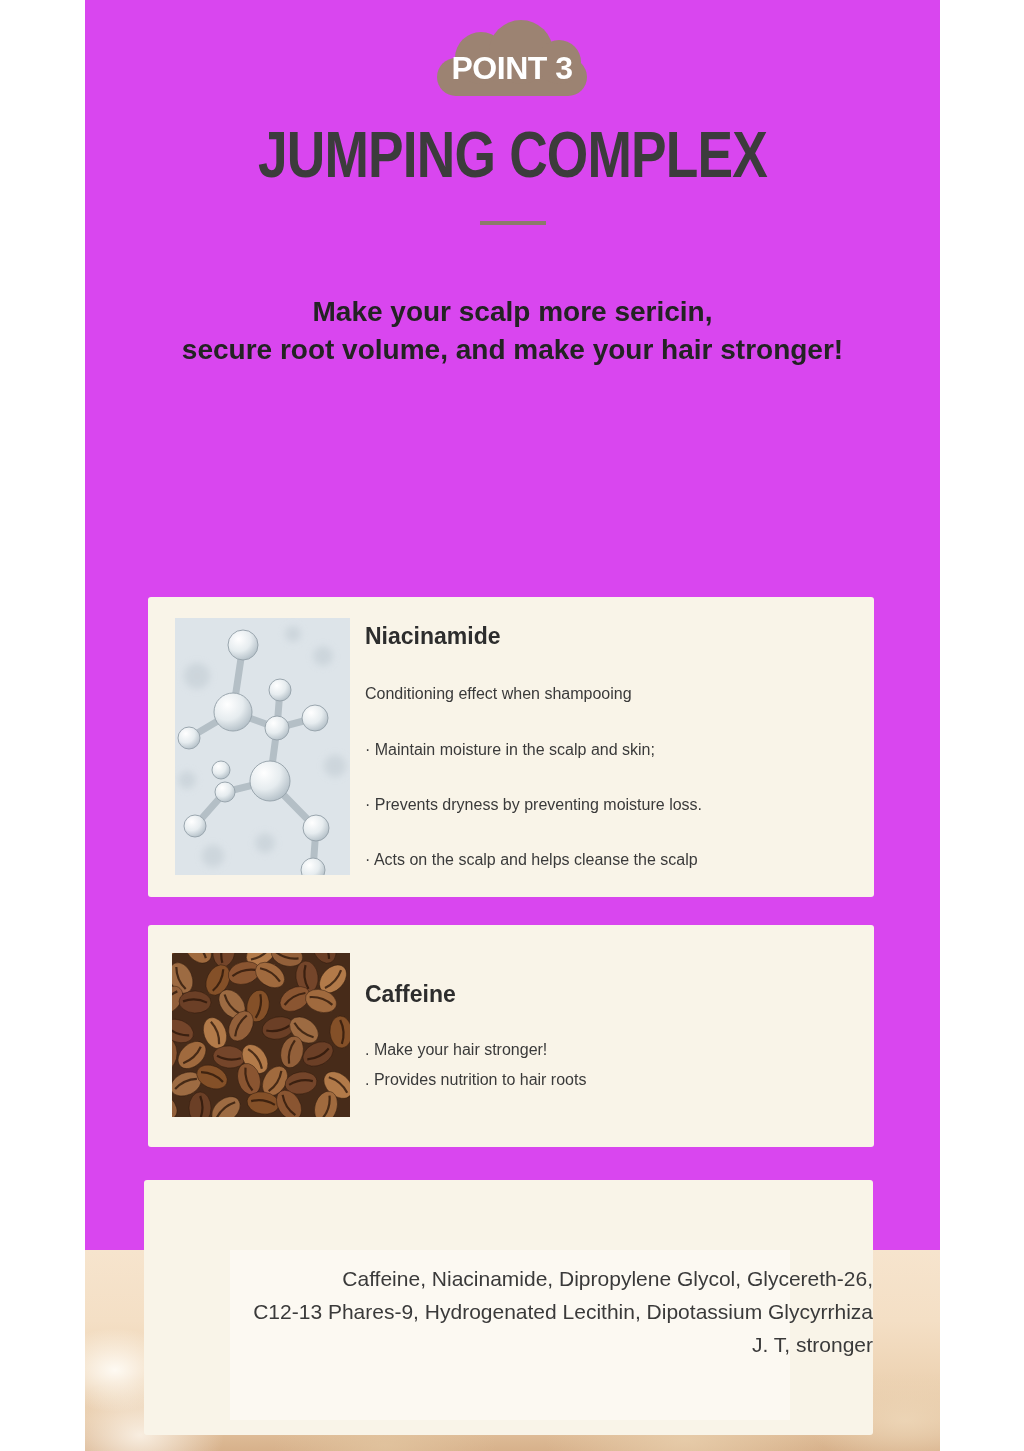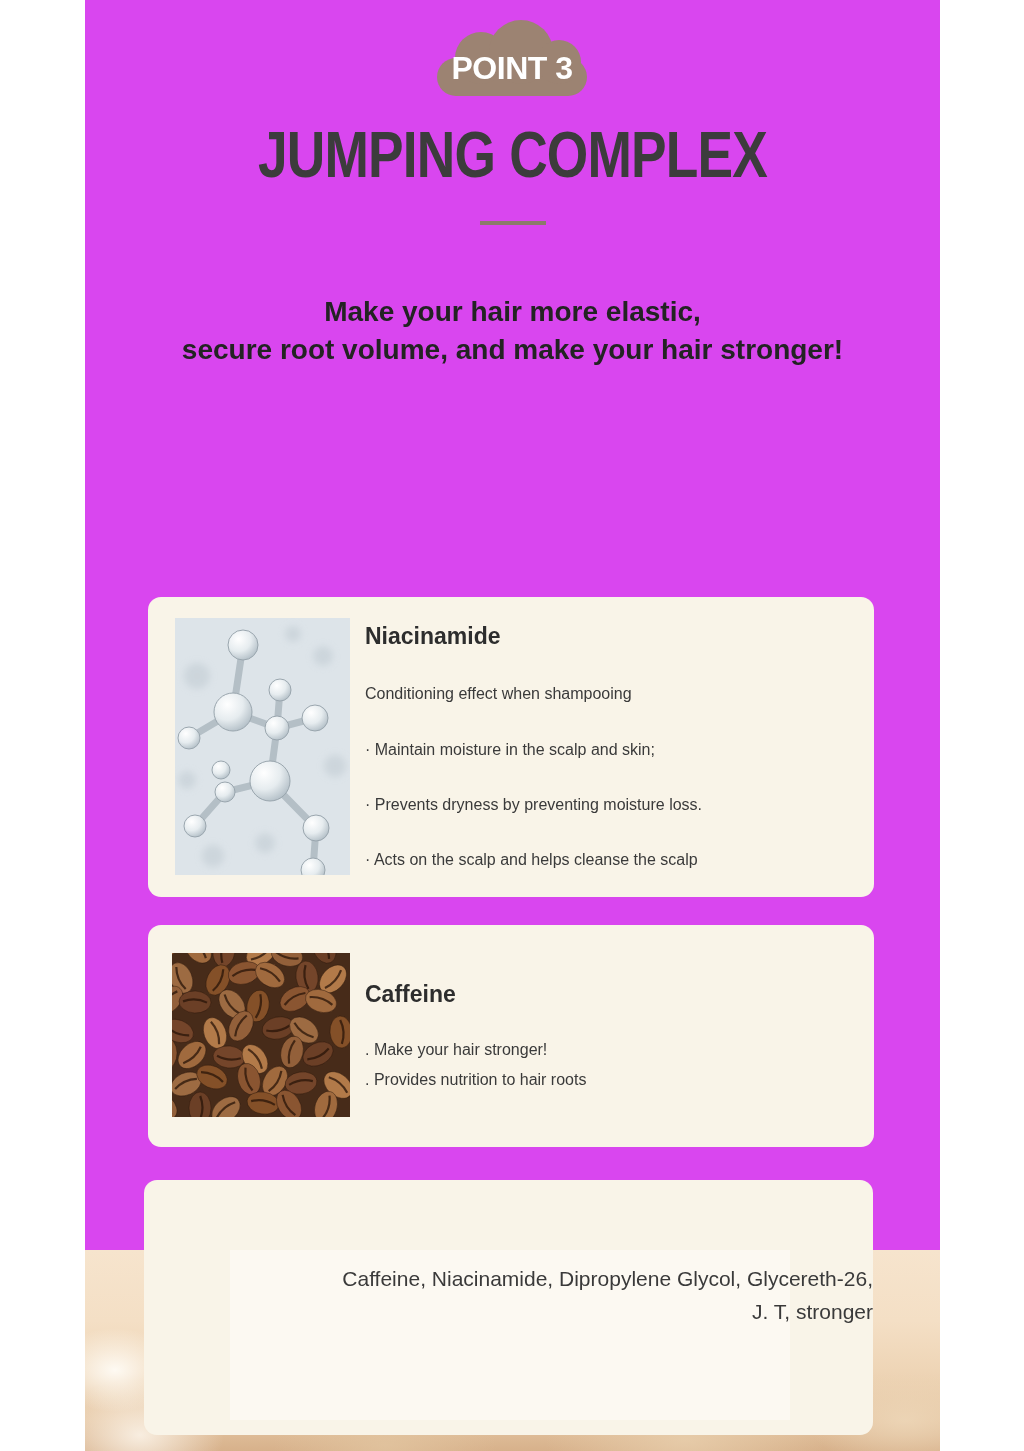--- a/index.html
+++ b/index.html
@@ -27,21 +27,21 @@
     font-size:32px;font-weight:bold;color:#ffffff;letter-spacing:-0.5px;line-height:32px;}
 
   .title{position:absolute;top:122px;left:0;width:100%;margin:0;text-align:center;
     font-size:65px;line-height:65px;font-weight:bold;color:#3c3c3c;letter-spacing:-1px;
     transform:scaleX(0.82);transform-origin:50% 50%;white-space:nowrap;}
   .divider{position:absolute;top:221px;left:50%;margin-left:-33px;width:66px;height:4px;background:#8c7b69;}
 
   .subtitle{position:absolute;top:293px;left:0;width:100%;text-align:center;
     font-size:28px;line-height:38px;font-weight:bold;color:#232323;}
 
-  .card{position:absolute;left:63px;width:726px;background:#f9f4e8;border-radius:13px;}
+  .card{position:absolute;left:63px;width:726px;background:#f9f4e8;border-radius:3px;}
   .card-1{top:597px;height:300px;}
   .card-2{top:925px;height:222px;}
   .card-3{left:59px;top:1180px;width:729px;height:255px;}
 
   .img-box{position:absolute;overflow:hidden;}
   .molecule-img{left:27px;top:21px;width:175px;height:257px;}
   .coffee-img{left:24px;top:28px;width:178px;height:164px;}
   .img-box svg{display:block;width:100%;height:100%;}
 
   .card-title{position:absolute;left:217px;font-size:23px;line-height:30px;font-weight:bold;color:#2d2d2d;}
@@ -76,21 +76,21 @@
           <circle cx="126" cy="44" r="22"></circle>
         </g>
       </svg>
       <div class="badge-label">POINT 3</div>
     </div>
 
     <h1 class="title">JUMPING COMPLEX</h1>
     <div class="divider"></div>
 
     <div class="subtitle">
-      <div>Make your hair more elastic,</div>
+      <div>Make your scalp more sericin,</div>
       <div>secure root volume, and make your hair stronger!</div>
     </div>
 
     <div class="card card-1">
       <div class="img-box molecule-img">
         <svg viewBox="0 0 175 257" preserveAspectRatio="none">
           <defs>
             <radialGradient id="sph" cx="35%" cy="30%" r="75%">
               <stop offset="0%" stop-color="#ffffff"></stop>
               <stop offset="55%" stop-color="#e6ecef"></stop>
@@ -323,18 +323,19 @@
       </div>
       <div class="card-title ct-2">Caffeine</div>
       <div class="body-line c2-b0">. Make your hair stronger!</div>
       <div class="body-line c2-b1">. Provides nutrition to hair roots</div>
     </div>
 
     <div class="card card-3">
       <div class="ing-inner"></div>
       <div class="ing-text">
         <div>Caffeine, Niacinamide, Dipropylene Glycol, Glycereth-26,</div>
+        <div>C12-13 Phares-9, Hydrogenated Lecithin, Dipotassium Glycyrrhiza</div>
         <div>J. T, stronger</div>
       </div>
     </div>
 
   </div>
 </div>
 
 </body></html>

